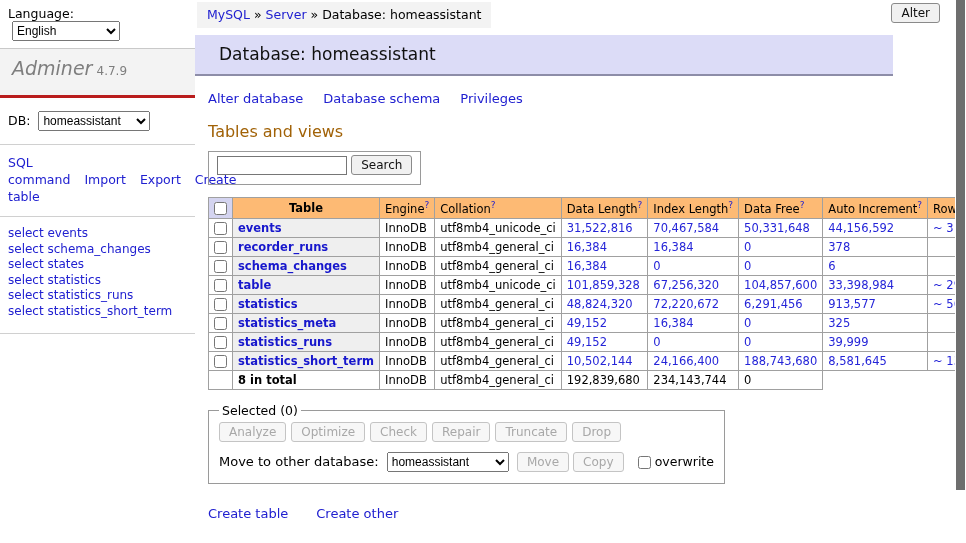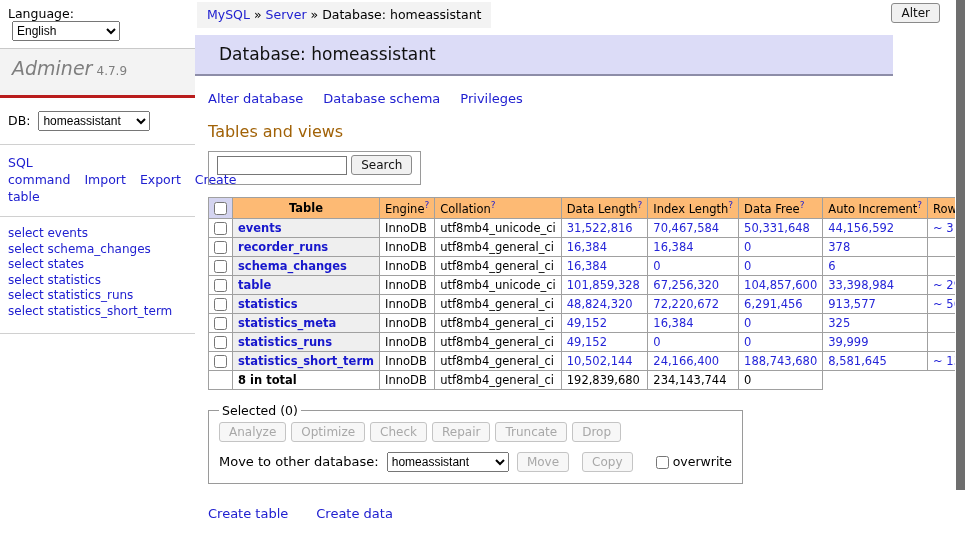--- a/index.html
+++ b/index.html
@@ -74,21 +74,21 @@
   .db-table td.txt { color:#000; }
   .db-table tr.total-row th.name-cell { background:#fff; color:#000; }
   .db-table tr.total-row td.num { color:#000; }
   .db-table td.noborder { border:none; background:transparent; }
   input[type=checkbox] { width:13px; height:13px; margin:0; vertical-align:middle; }
 
   .selected-fs { display:inline-block; padding:4px 10px 11px; margin:13px 0 8px; }
   .btn-row button { margin-right:5px; }
   .move-row { margin-top:10px; font-size:13px; }
   .move-row select { width:122px; height:20px; font-size:12px; margin:0 4px; }
-  .move-row button { margin-right:13px; }
+  .move-row button { margin-right:4px; }
   .overwrite-wrap { font-size:12.5px; margin-left:6px; }
 
   .create-links { margin:14px 0 2px; font-size:13px; }
   .create-links a { margin-right:28px; }
 
   
   .scrollbar { position:absolute; top:0; right:0; width:11px; height:543px; background:#fff; }
   .scroll-thumb { position:absolute; top:0; right:1px; width:9px; height:490px; background:#6e6e6e; }
 </style>
 </head>
@@ -265,21 +265,21 @@
             <option>homeassistant</option>
           </select>
           <span id="move-buttons"><button class="ui-btn" disabled="">Move</button><button class="ui-btn" disabled="">Copy</button></span>
           <span class="overwrite-wrap">
             <input type="checkbox" style="">
             <span>overwrite</span>
           </span>
         </div>
       </fieldset>
 
-      <p class="create-links" id="create-links"><a href="#">Create table</a><a href="#">Create data</a></p>
+      <p class="create-links" id="create-links"><a href="#">Create table</a><a href="#">Create other</a></p>
 
       
       
 
       
     </div>
   </main>
 </div>
 
 <div class="scrollbar">

